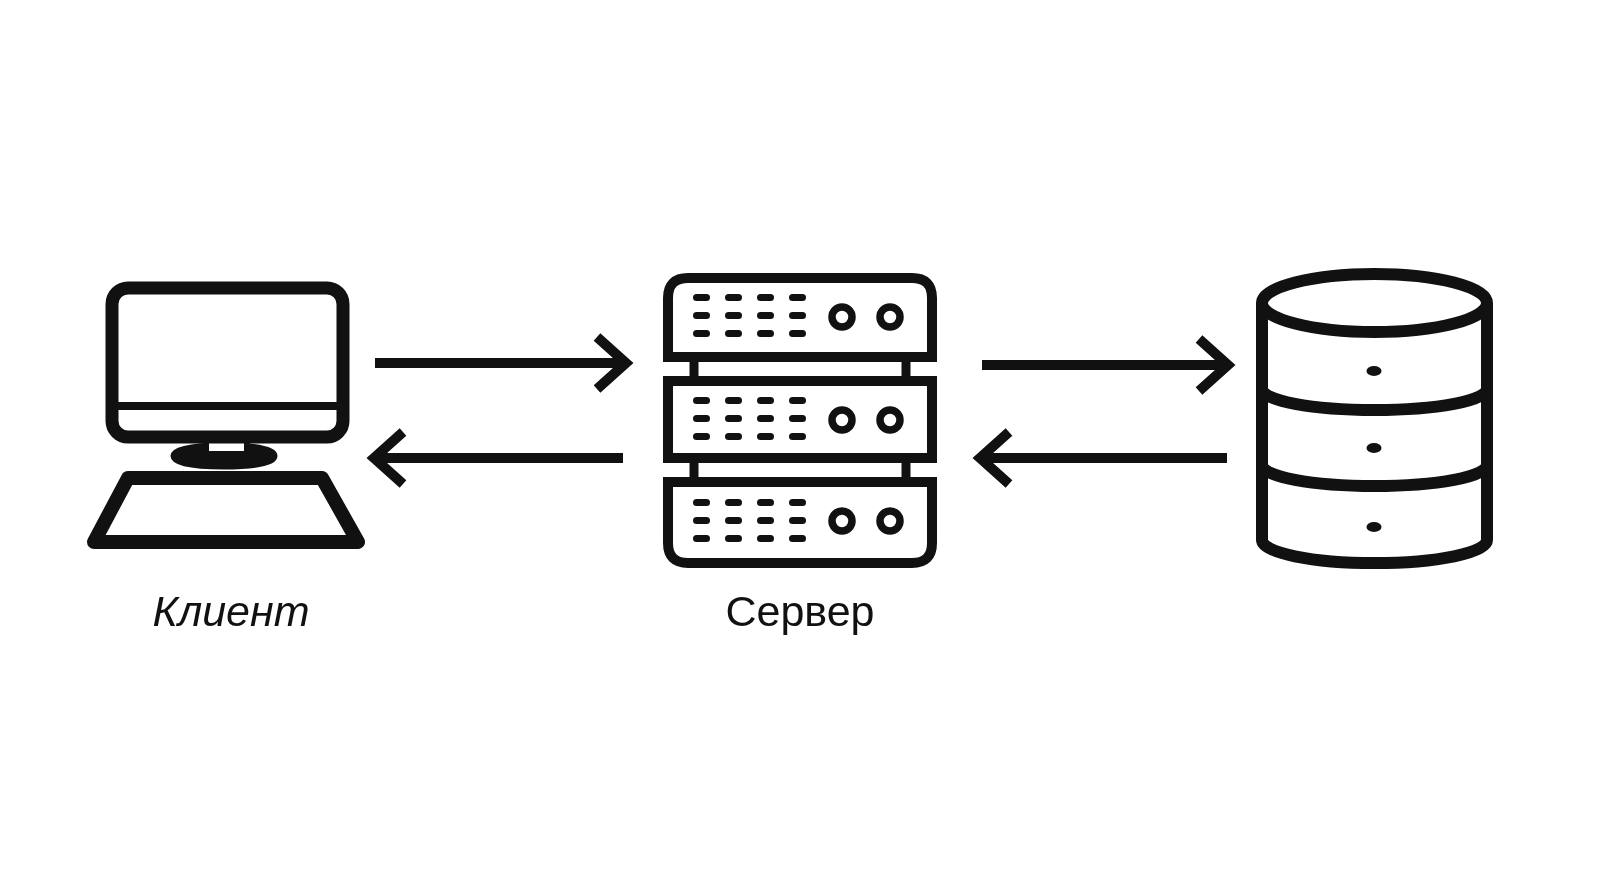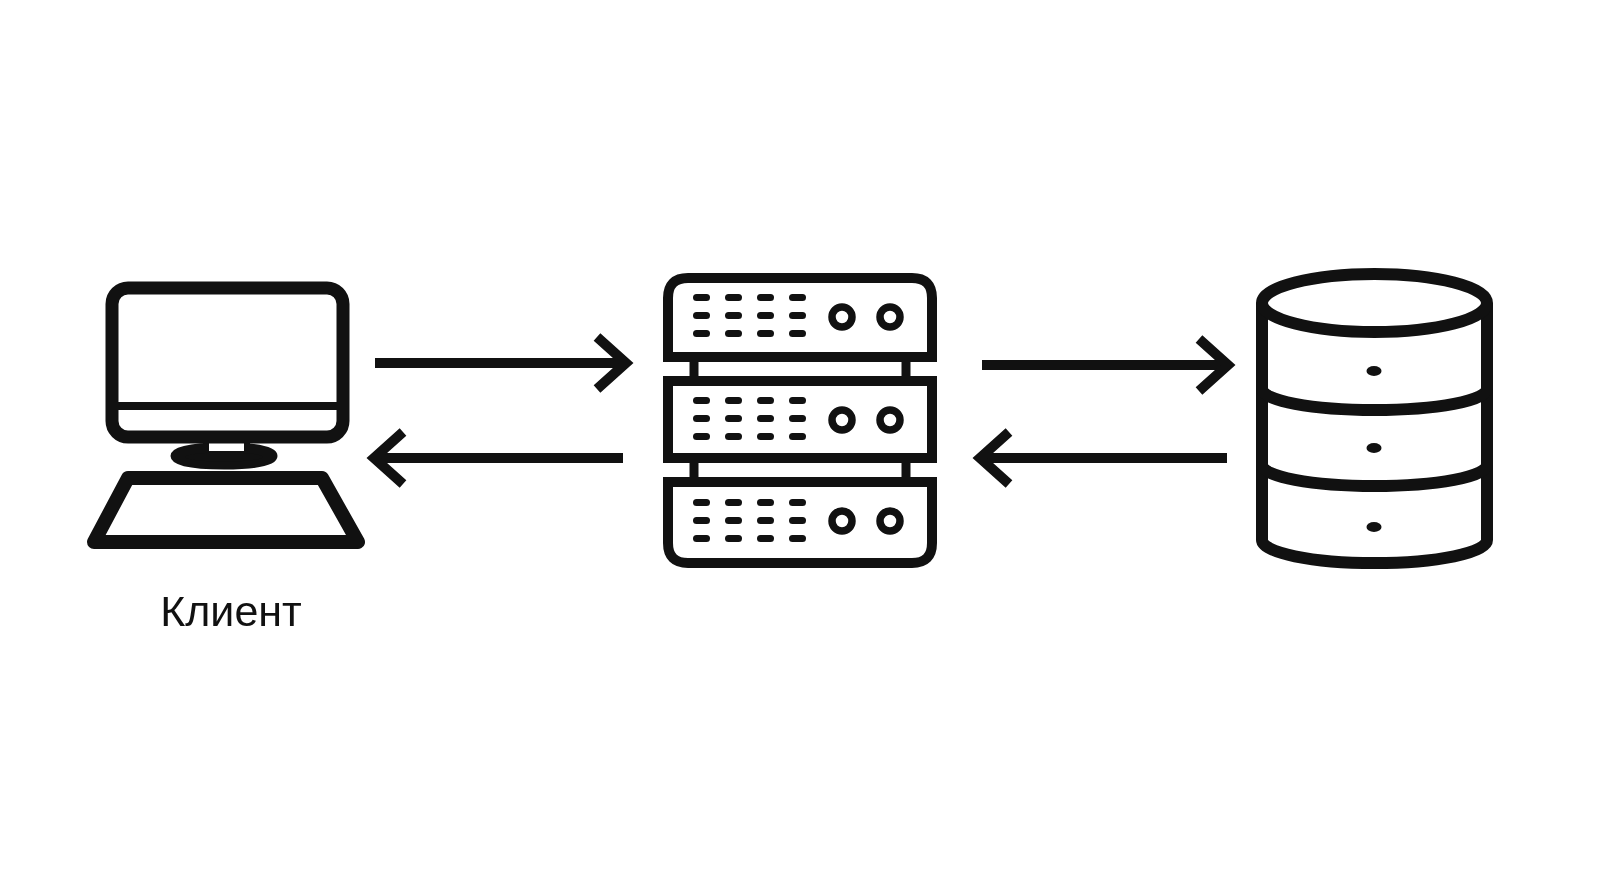--- a/index.html
+++ b/index.html
@@ -25,21 +25,21 @@
   }
   .node-label {
     position: absolute;
     top: 588px;
     font-size: 43px;
     line-height: 1.1;
     color: var(--ink);
     text-align: center;
     white-space: nowrap;
   }
-  .label-client   { left: 106px; width: 250px; }
+  .label-client   { left: 106px; width: 250px; font-style: italic; }
   .label-server   { left: 675px; width: 250px; }
   .label-database { left: 1224px; width: 301px; }
 </style>
 </head>
 <body>
 
 <div class="canvas">
 
   <svg class="diagram-svg" viewBox="0 0 1600 875" fill="none" stroke="currentColor">
 
@@ -156,15 +156,16 @@
 
       <g>
         <path d="M1227 458 H987"></path>
         <path d="M1009 432 L980 458 L1009 484"></path>
       </g>
     </g>
   </svg>
 
   <div class="node-label label-client">Клиент</div>
 
+  <div class="node-label label-server">Сервер</div>
 
 
 </div>
 
 </body></html>

